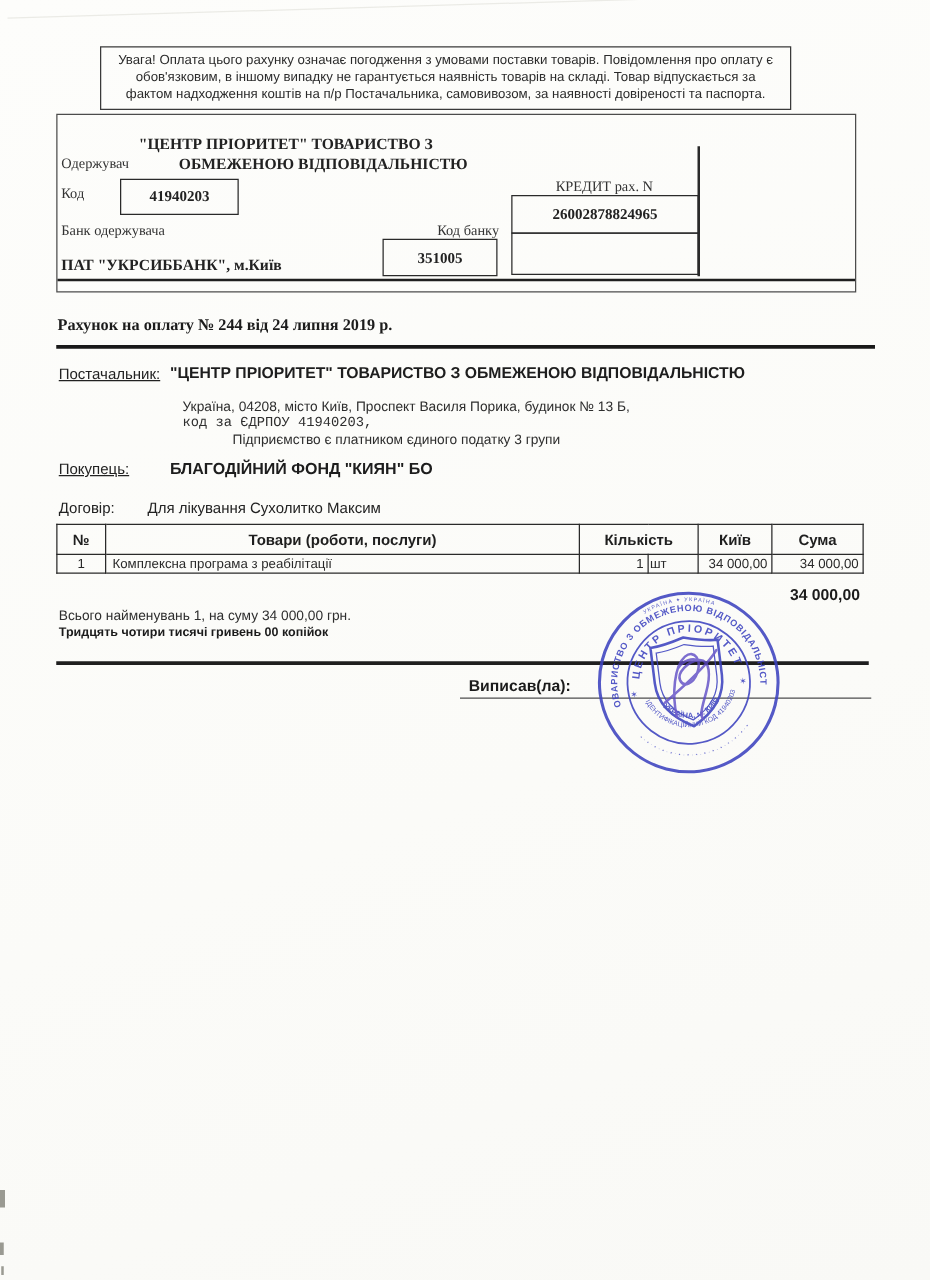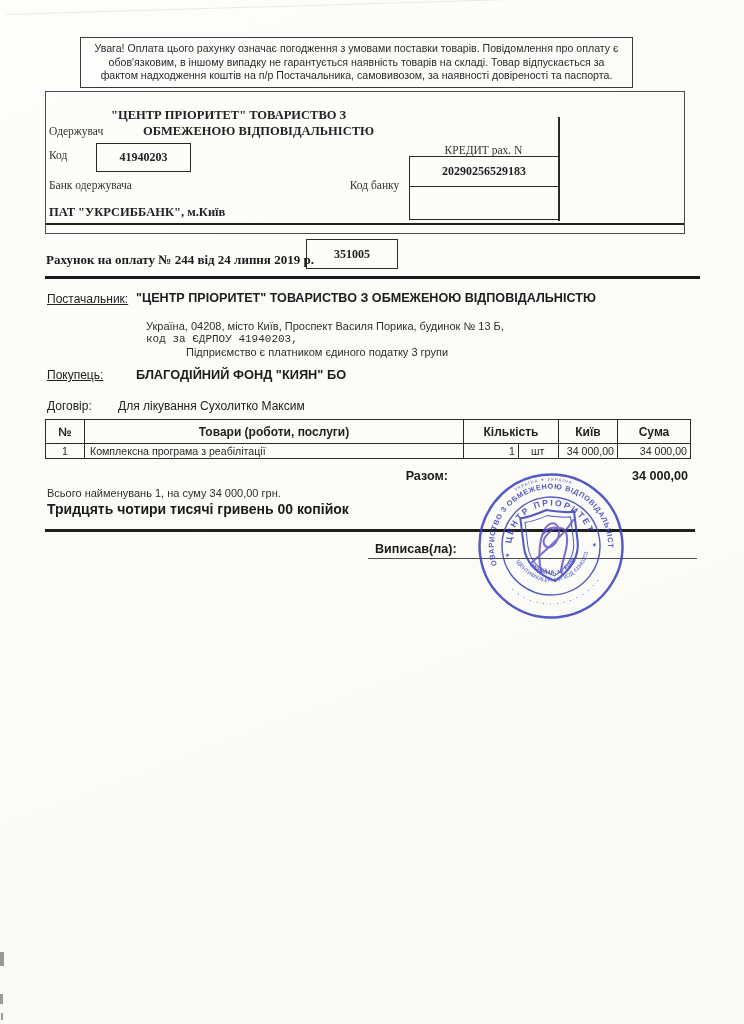--- a/index.html
+++ b/index.html
@@ -60,27 +60,27 @@
 
     <div class="abs serif lbl" style="left:3px;top:57px;">Код</div>
     <div class="abs fieldbox" style="left:50px;top:51px;width:95px;height:29px;">
       <span class="serif b" style="font-size:12px;">41940203</span>
     </div>
 
     <div class="abs serif lbl" style="left:3px;top:87px;">Банк одержувача</div>
     <div class="abs serif b" style="left:3px;top:113px;font-size:12.5px;">ПАТ "УКРСИББАНК", м.Київ</div>
 
     <div class="abs serif lbl" style="left:260px;top:87px;width:137px;text-align:center;">Код банку</div>
-    <div class="abs fieldbox" style="left:260px;top:99px;width:92px;height:30px;margin-top:48px;">
+    <div class="abs fieldbox" style="left:260px;top:99px;width:92px;height:30px;">
       <span class="serif b" style="font-size:12px;">351005</span>
     </div>
 
     <div class="abs serif lbl" style="left:363px;top:52px;width:149px;text-align:center;">КРЕДИТ рах. N</div>
     <div class="abs fieldbox" style="left:363px;top:64px;width:150px;height:31px;">
-      <span class="serif b" style="font-size:12px;">20290256529183</span>
+      <span class="serif b" style="font-size:12px;">26002878824965</span>
     </div>
     <div class="abs fieldbox" style="left:363px;top:94px;width:150px;height:34px;"></div>
 
     <div class="abs" style="left:512px;top:25px;width:1.6px;height:104px;background:#2a2a2a;"></div>
     <div class="abs heavy" style="left:0;top:131px;width:638px;height:2.4px;"></div>
   </div>
 
   <div class="abs inv-title b">Рахунок на оплату № 244 від 24 липня 2019 р.</div>
   <div class="abs rule-title"></div>
 
@@ -110,32 +110,31 @@
       <th>№</th>
       <th>Товари (роботи, послуги)</th>
       <th colspan="2">Кількість</th>
       <th>Київ</th>
       <th>Сума</th>
     </tr>
     <tr style="height:15px;">
       <td style="text-align:center;">1</td>
       <td style="padding-left:5px;">Комплексна програма з реабілітації</td>
       <td style="text-align:right;padding-right:3px;">1</td>
-      <td style="padding-left:12px;">шт</td>
+      <td style="padding-left:1px;">шт</td>
       <td style="text-align:right;padding-right:3px;">34 000,00</td>
       <td style="text-align:right;padding-right:3px;">34 000,00</td>
     </tr>
   </tbody>
     </table>
 
-  <div class="abs b" style="left:45px;top:469px;width:403px;text-align:right;font-size:12.6px;color:#1b1b1b;">Разом:</div>
   <div class="abs b" style="left:558px;top:469px;width:130px;text-align:right;font-size:12.6px;color:#1b1b1b;">34 000,00</div>
 
   <div class="abs small" style="left:47px;top:487px;">Всього найменувань 1, на суму 34 000,00 грн.</div>
-  <div class="abs b" style="left:47px;top:501px;font-size:14px;color:#1b1b1b;">Тридцять чотири тисячі гривень 00 копійок</div>
+  <div class="abs b" style="left:47px;top:501px;font-size:10px;color:#1b1b1b;">Тридцять чотири тисячі гривень 00 копійок</div>
 
   <div class="abs heavy" style="left:45px;top:529px;width:650px;height:2.6px;"></div>
   <div class="abs b" style="left:375px;top:542px;font-size:12.6px;color:#1b1b1b;">Виписав(ла):</div>
   <div class="abs" style="left:368px;top:558px;width:329px;height:1.3px;background:#4e4e4e;"></div>
 
   <svg class="abs stamp" viewBox="0 0 145 145">
     <defs>
       <path id="microTop" d="M 9.7,85 A 64,64 0 1 1 135.3,85"></path>
       <path id="outerTop" d="M 17.7,84 A 56,56 0 1 1 127.3,84"></path>
       <path id="microBot" d="M 16.6,88 A 58,58 0 0 0 128.4,88"></path>

